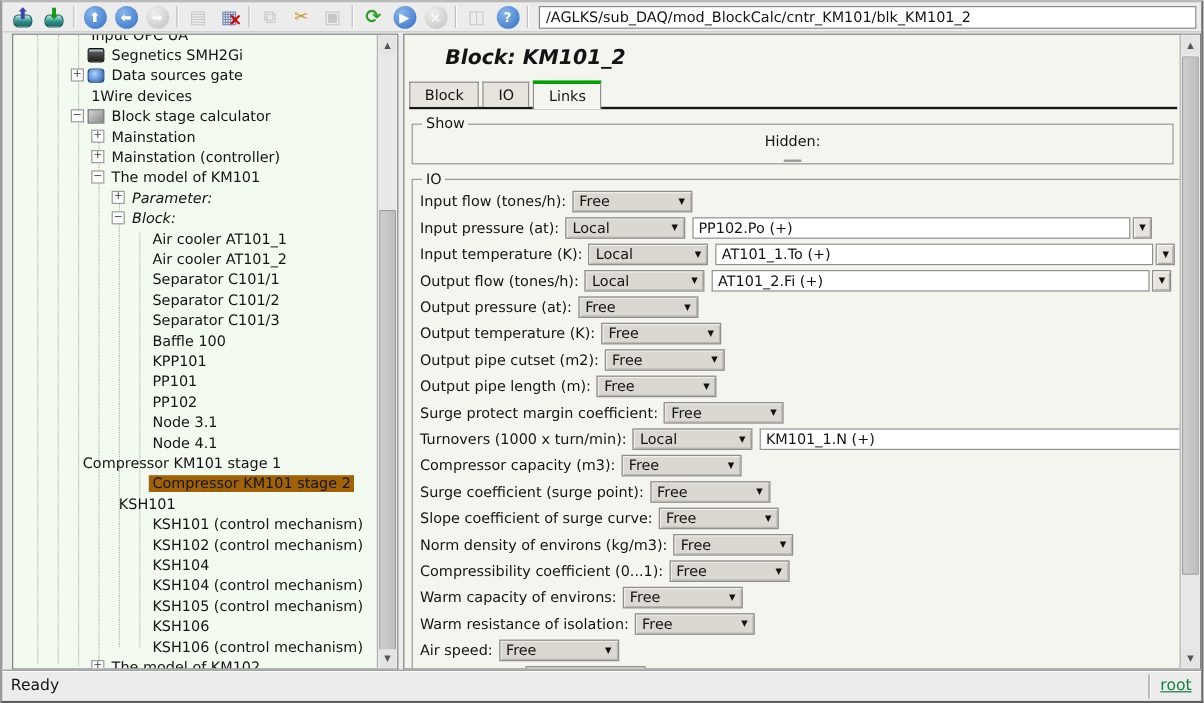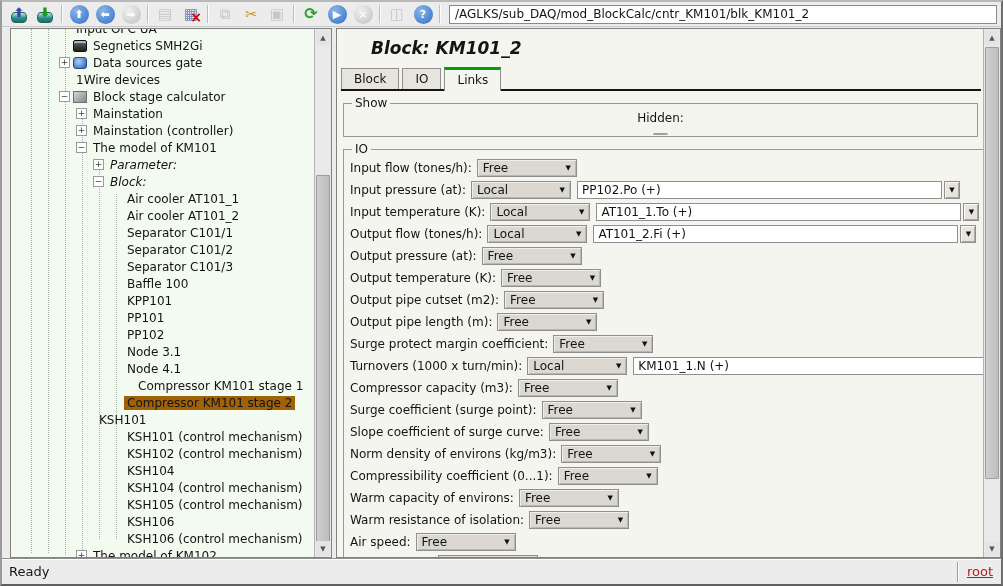--- a/index.html
+++ b/index.html
@@ -109,21 +109,21 @@
   .clipped-combo { margin:2px 0 0 88px; width:100px; height:18px;
     background:#dad8d0; border:1px solid #8f8f8f; }
 
   
   .statusbar { position:absolute; left:0; right:0; bottom:0; height:26px;
     border-top:1px solid #8f8f8f; box-shadow: inset 0 1px 0 #ffffff;
     display:flex; align-items:center; padding:0 0 0 7px; font-size:13px; background:#ececec; }
   .user-cell { margin-left:auto; height:20px; display:flex; align-items:center;
     border-left:1px solid #9a9a9a; box-shadow: inset 1px 0 0 #ffffff;
     padding:0 5px 0 9px; margin-right:3px;
-    color:#b91c1c; text-decoration:underline; }
+    color:#15803d; text-decoration:underline; }
 </style>
 </head>
 <body>
 
 <div class="window">
 
   <div class="toolbar">
     <div style="display:flex;align-items:center;">
 
     <span class="tbtn kind-db tb-load">
@@ -290,21 +290,21 @@
         <div class="tree-row tb-node-3-1" style="padding-left: 99px;">
         <span class="expander none"></span>
 
         <span class="lbl">Node 3.1</span>
       </div>
         <div class="tree-row tb-node-4-1" style="padding-left: 99px;">
         <span class="expander none"></span>
 
         <span class="lbl">Node 4.1</span>
       </div>
-        <div class="tree-row tb-compressor-km101-stage-1" style="padding-left: 110px;">
+        <div class="tree-row tb-compressor-km101-stage-1" style="padding-left: 41px;">
         <span class="expander none"></span>
 
         <span class="lbl">Compressor KM101 stage 1</span>
       </div>
         <div class="tree-row tb-compressor-km101-stage-2 selected" style="padding-left: 99px;">
         <span class="expander none"></span>
 
         <span class="lbl">Compressor KM101 stage 2</span>
       </div>
         <div class="tree-row tb-ksh101" style="padding-left: 71px;">

